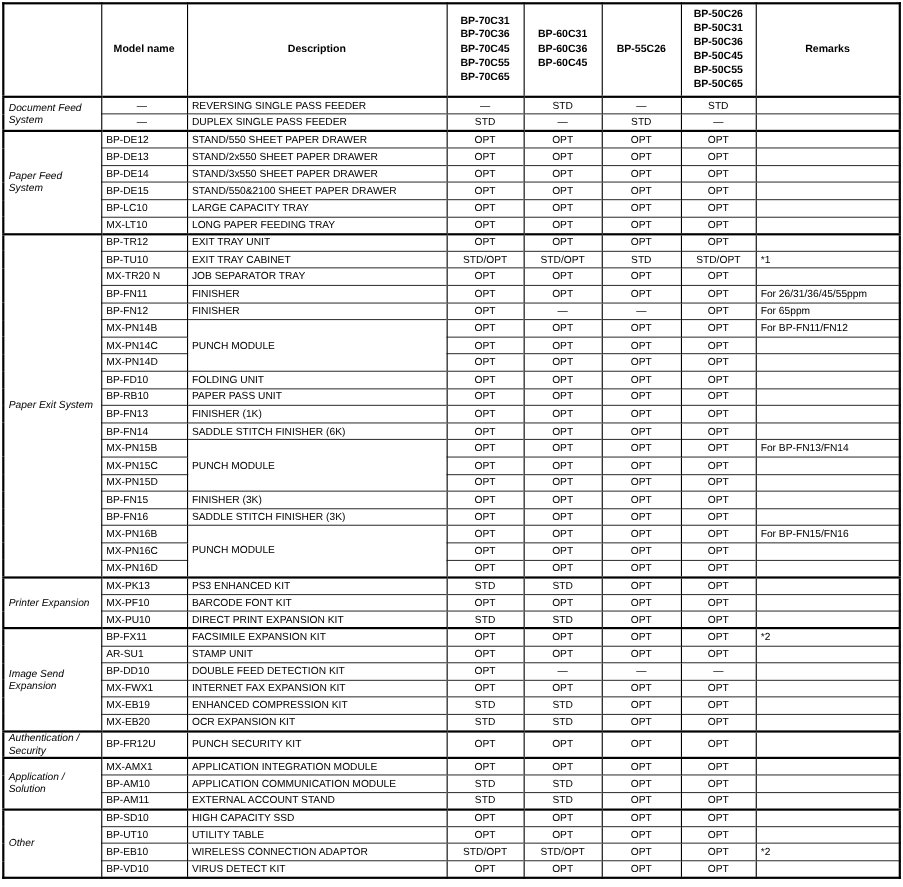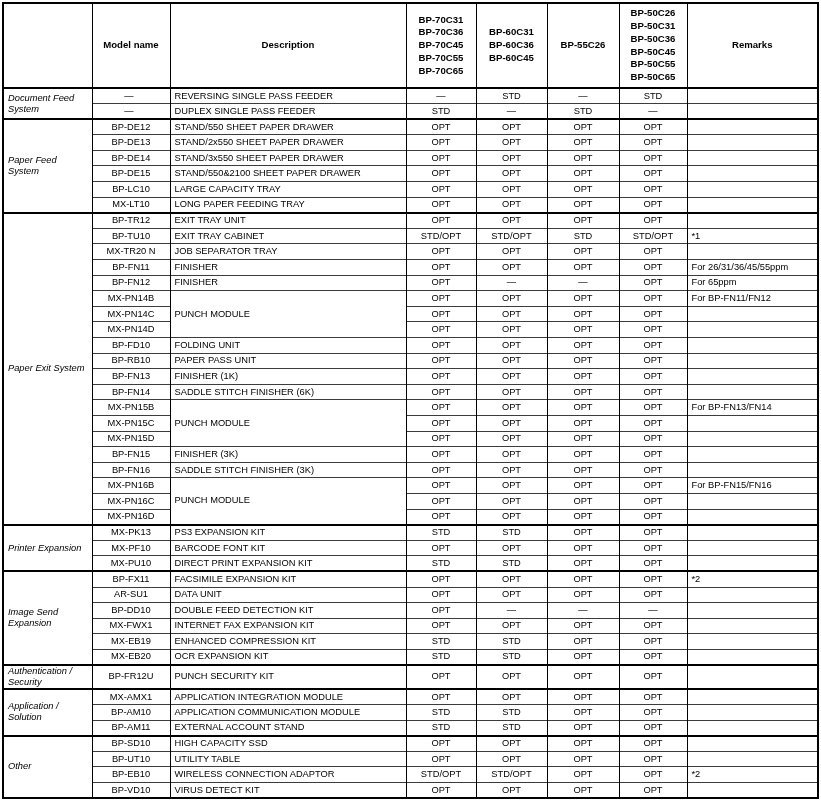--- a/index.html
+++ b/index.html
@@ -43,21 +43,21 @@
   }
   .spec tr.sec-start td{border-top:2px solid #000;}
   .spec tr.tall td{height:23px;}
   td.cat{
     vertical-align:top;
     padding:2px 3px 0 4px;
     white-space:normal;
     line-height:11.5px;
     font-style:italic;
   }
-  td.model{padding-left:7px;text-align:center;}
+  td.model{padding-left:7px;}
   td.model.dash{text-align:center;padding-left:0;}
   td.desc{padding-left:8px;}
   td.val{text-align:center;padding:0;}
   td.remark{padding-left:5px;}
 </style>
 </head>
 <body>
 
 <div class="page">
   <table class="spec" id="spec-table">
@@ -356,21 +356,21 @@
           <td class="model">MX-PN16D</td>
           <td class="val">OPT</td>
           <td class="val">OPT</td>
           <td class="val">OPT</td>
           <td class="val">OPT</td>
           <td class="remark"></td>
         </tr>
         <tr class="sec-start">
           <td class="cat" rowspan="3">Printer Expansion</td>
           <td class="model">MX-PK13</td>
-          <td class="desc">PS3 EXPANSION KIT</td>
+          <td class="desc">PS3 ENHANCED KIT</td>
           <td class="val">STD</td>
           <td class="val">STD</td>
           <td class="val">OPT</td>
           <td class="val">OPT</td>
           <td class="remark"></td>
         </tr>
         <tr>
           <td class="model">MX-PF10</td>
           <td class="desc">BARCODE FONT KIT</td>
           <td class="val">OPT</td>
@@ -393,21 +393,21 @@
           <td class="model">BP-FX11</td>
           <td class="desc">FACSIMILE EXPANSION KIT</td>
           <td class="val">OPT</td>
           <td class="val">OPT</td>
           <td class="val">OPT</td>
           <td class="val">OPT</td>
           <td class="remark">*2</td>
         </tr>
         <tr>
           <td class="model">AR-SU1</td>
-          <td class="desc">DATA UNIT</td>
+          <td class="desc">STAMP UNIT</td>
           <td class="val">OPT</td>
           <td class="val">OPT</td>
           <td class="val">OPT</td>
           <td class="val">OPT</td>
           <td class="remark"></td>
         </tr>
         <tr>
           <td class="model">BP-DD10</td>
           <td class="desc">DOUBLE FEED DETECTION KIT</td>
           <td class="val">OPT</td>

